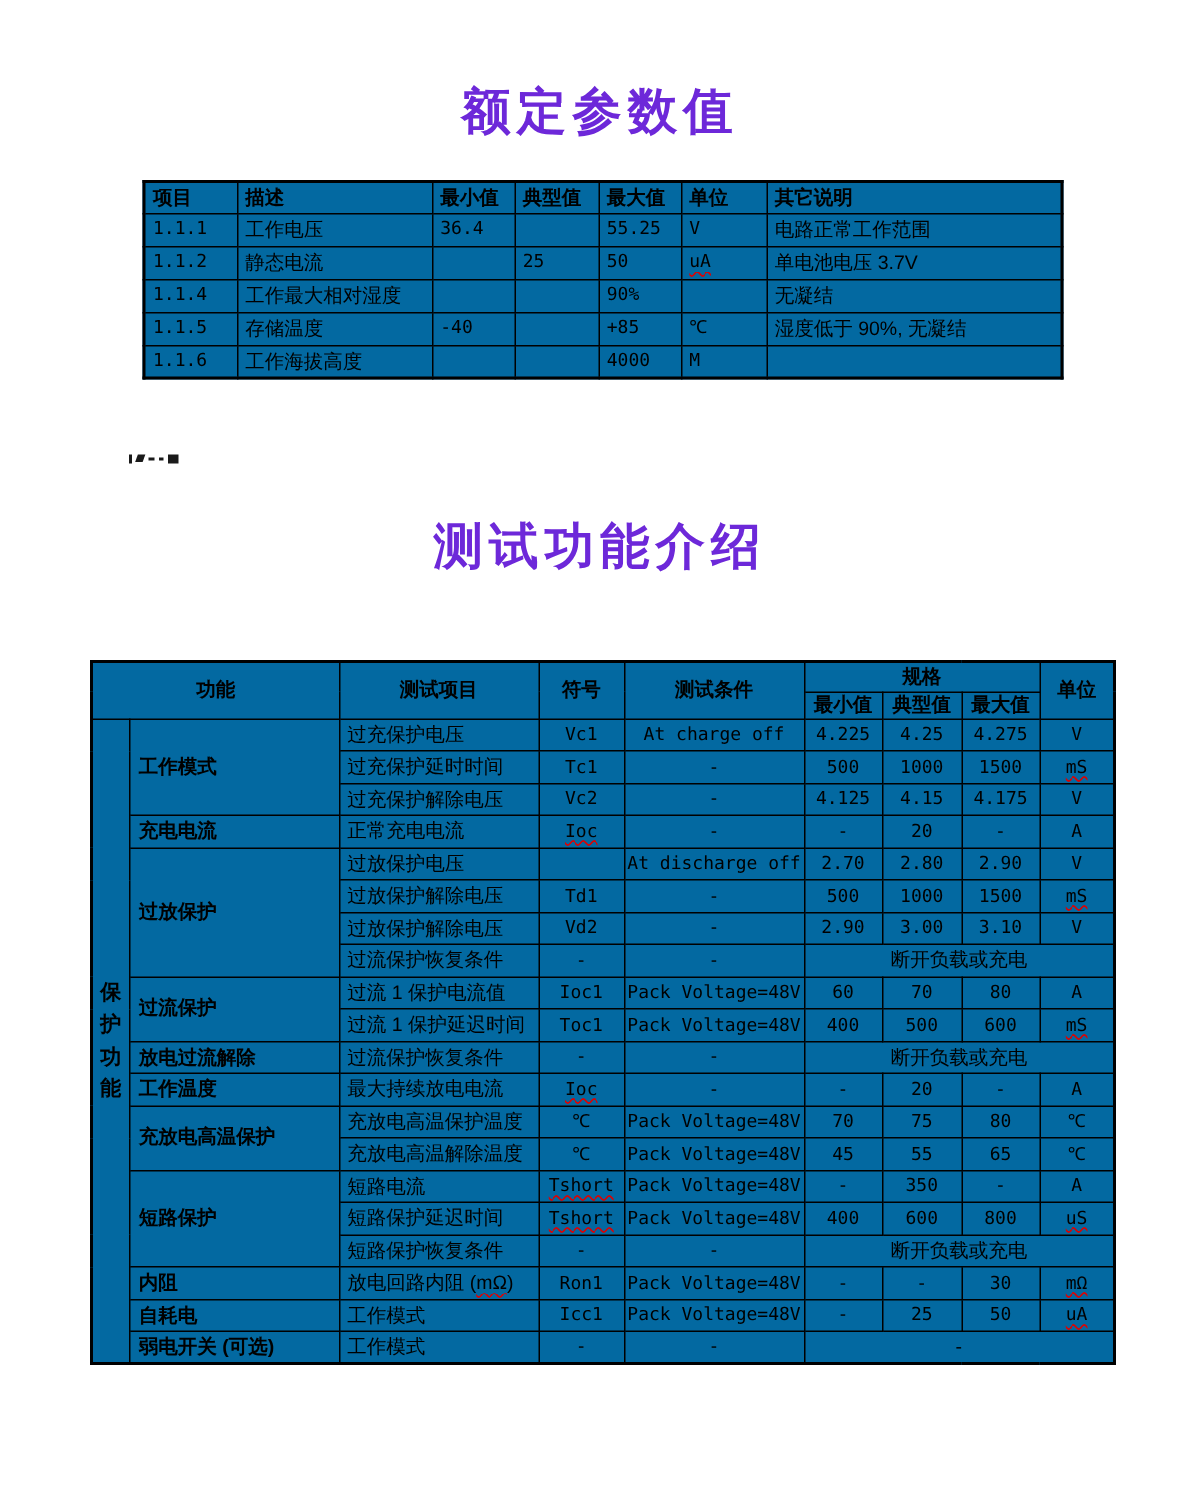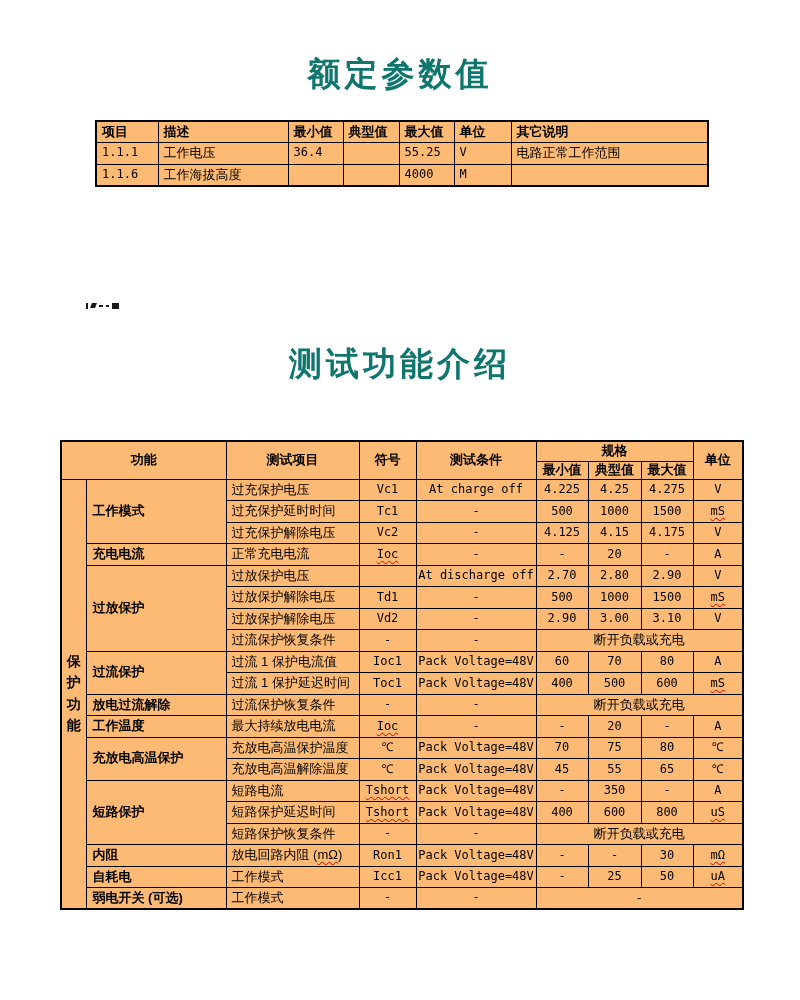--- a/index.html
+++ b/index.html
@@ -1,23 +1,23 @@
 <!DOCTYPE html>
 <html><head>
 <meta charset="utf-8">
 <style>
   html,body{margin:0;padding:0;background:#fff;}
   #page{position:relative;width:800px;height:1000px;background:#ffffff;overflow:hidden;
         font-family:"Liberation Sans",sans-serif;color:#000;}
   .doc-title{position:absolute;left:0;width:800px;text-align:center;
-             font-weight:bold;font-size:33px;letter-spacing:4px;color:#0f766e;}
+             font-weight:bold;font-size:33px;letter-spacing:4px;color:#6d28d9;}
   #title-rated{top:52px;}
   #title-test{top:342px;}
 
-  table{border-collapse:collapse;table-layout:fixed;background:#fdba74;}
+  table{border-collapse:collapse;table-layout:fixed;background:#0369a1;}
   th,td{border:1px solid #000;overflow:hidden;white-space:nowrap;vertical-align:middle;
         font-size:13px;line-height:1.1;}
   table{border:2px solid #000;}
   th{font-weight:bold;text-align:left;padding:0 0 0 5px;font-size:13px;}
   .ta-l{text-align:left;padding-left:5px;}
   .ta-c{text-align:center;padding:0 1px;}
   .mono{font-family:"DejaVu Sans Mono",monospace;font-size:12px;}
   .regular{font-weight:normal;}
   .wavy{text-decoration:underline;text-decoration-style:wavy;
         text-decoration-color:#e00000;text-decoration-thickness:1px;text-underline-offset:2px;}
@@ -72,20 +72,47 @@
     </thead>
     <tbody id="rated-body">
         <tr>
           <td class="ta-l mono">1.1.1</td>
           <td class="ta-l">工作电压</td>
           <td class="ta-l mono">36.4</td>
           <td class="ta-l mono"></td>
           <td class="ta-l mono">55.25</td>
           <td class="ta-l mono">V</td>
           <td class="ta-l">电路正常工作范围</td>
+        </tr>
+        <tr>
+          <td class="ta-l mono">1.1.2</td>
+          <td class="ta-l">静态电流</td>
+          <td class="ta-l mono"></td>
+          <td class="ta-l mono">25</td>
+          <td class="ta-l mono">50</td>
+          <td class="ta-l mono"><span class="wavy">uA</span></td>
+          <td class="ta-l">单电池电压 3.7V</td>
+        </tr>
+        <tr>
+          <td class="ta-l mono">1.1.4</td>
+          <td class="ta-l">工作最大相对湿度</td>
+          <td class="ta-l mono"></td>
+          <td class="ta-l mono"></td>
+          <td class="ta-l mono">90%</td>
+          <td class="ta-l mono"></td>
+          <td class="ta-l">无凝结</td>
+        </tr>
+        <tr>
+          <td class="ta-l mono">1.1.5</td>
+          <td class="ta-l">存储温度</td>
+          <td class="ta-l mono">-40</td>
+          <td class="ta-l mono"></td>
+          <td class="ta-l mono">+85</td>
+          <td class="ta-l mono">℃</td>
+          <td class="ta-l">湿度低于 90%, 无凝结</td>
         </tr>
         <tr>
           <td class="ta-l mono">1.1.6</td>
           <td class="ta-l">工作海拔高度</td>
           <td class="ta-l mono"></td>
           <td class="ta-l mono"></td>
           <td class="ta-l mono">4000</td>
           <td class="ta-l mono">M</td>
           <td class="ta-l"></td>
         </tr>

